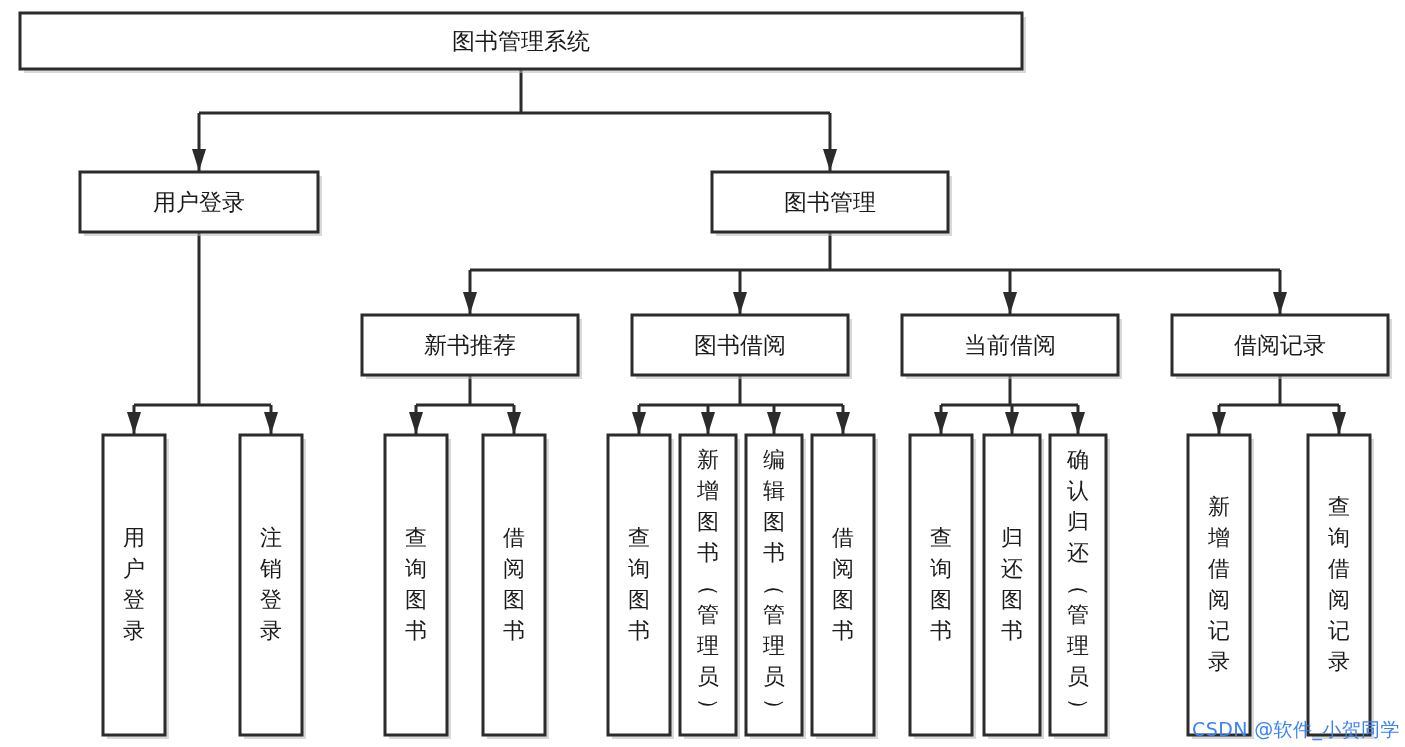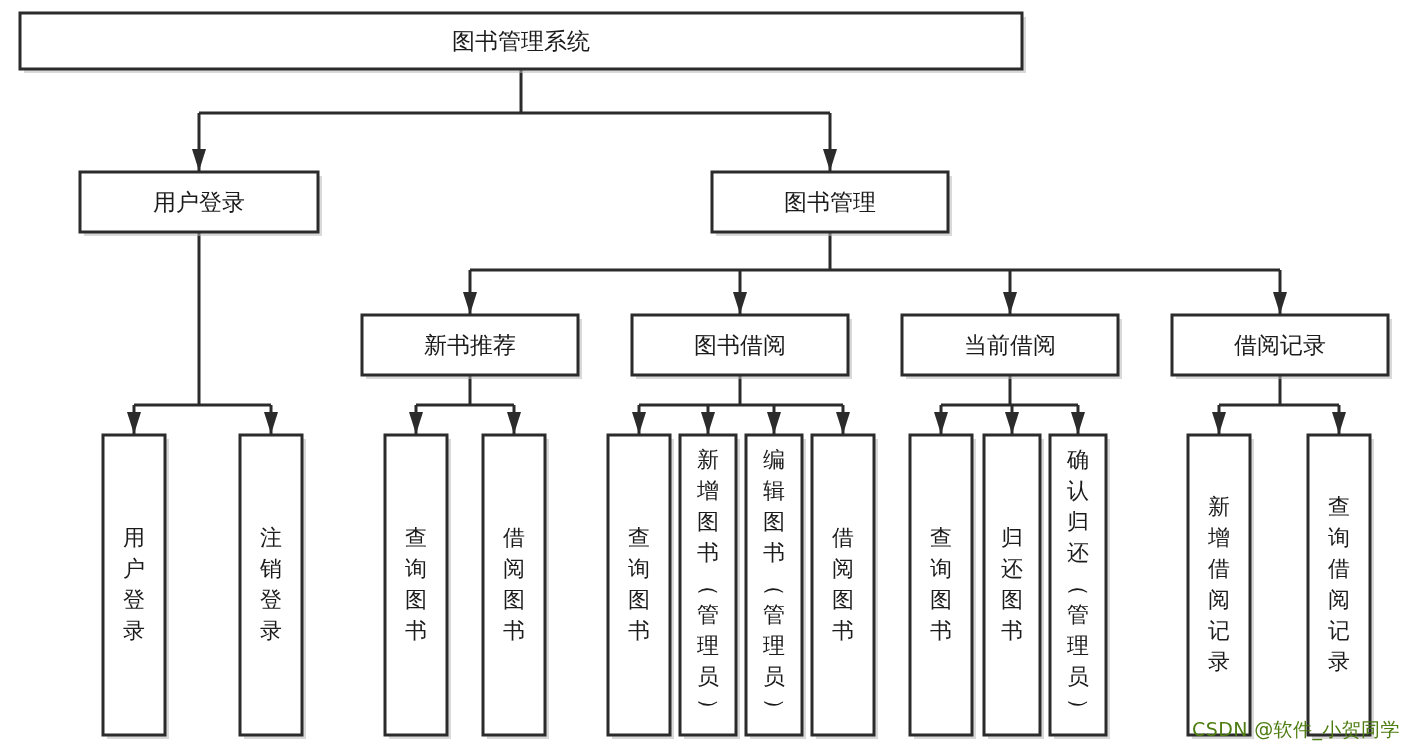--- a/index.html
+++ b/index.html
@@ -37,21 +37,21 @@
     font-size:23px;
     text-anchor:middle;
     dominant-baseline:middle;
     white-space:pre;
   }
   .node-label.leaf{
     font-size:22px;
   }
   .watermark{
     position:absolute;
-    color:#4d7c0f;
+    color:#3b82f6;
     font-size:19px;
     font-family:"DejaVu Sans","Liberation Sans",sans-serif;
     letter-spacing:.4px;
     user-select:none;
     white-space:pre;
   }
 </style>
 </head>
 <body>
 

